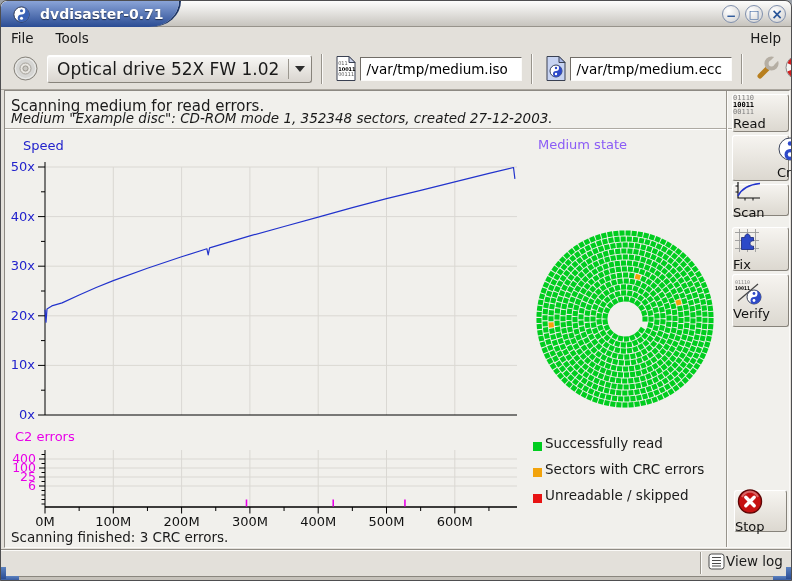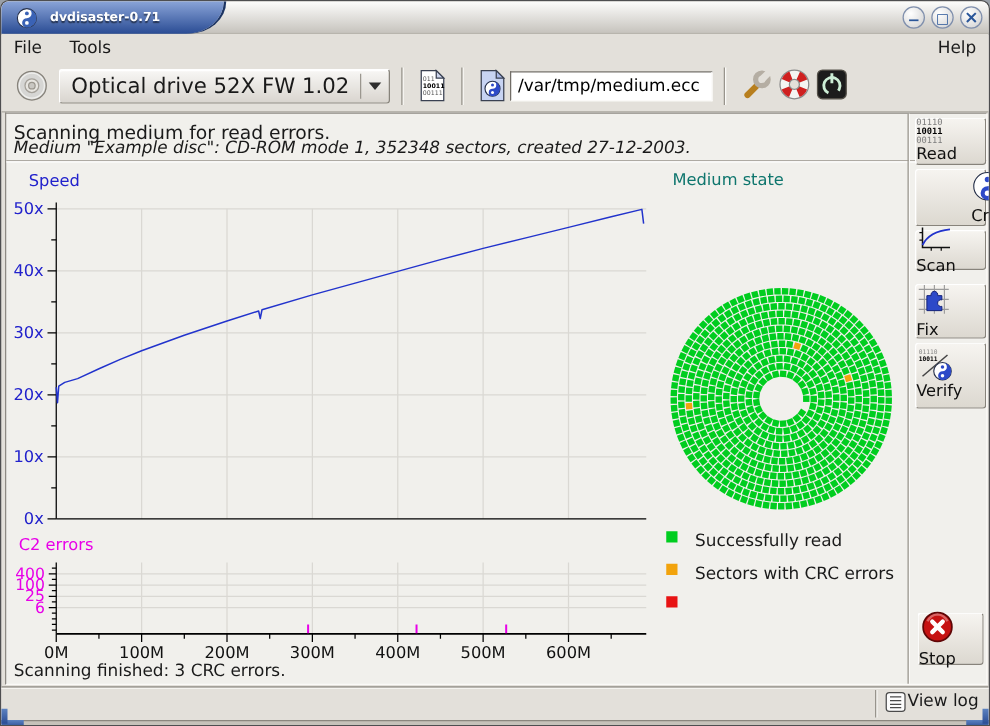--- a/index.html
+++ b/index.html
@@ -11,21 +11,21 @@
     border:1px solid #4e4e50;border-radius:7px 7px 0 0;overflow:hidden;
   }
   
   .titlebar{position:absolute;left:0;top:0;width:790px;height:26px;
     background:linear-gradient(#fdfdfc,#c7c4be);border-bottom:1px solid #97938b;border-radius:6px 6px 0 0;}
   .title-tab{position:absolute;left:0;top:0;width:178px;height:26px;
     background:linear-gradient(#8aa4d8,#2a4c94);
     border-radius:6px 0 30px 0 / 6px 0 26px 0;
     box-shadow:2px 0 0 #1c3463;
     display:flex;align-items:center;padding-left:9px;gap:7px;}
-  .title-text{color:#fff;font-weight:bold;font-size:10px;text-shadow:0 1px 1px rgba(0,0,0,.55);}
+  .title-text{color:#fff;font-weight:bold;font-size:14px;text-shadow:0 1px 1px rgba(0,0,0,.55);}
   .winbtns{position:absolute;right:5px;top:4px;display:flex;gap:5px;}
   .winbtn{width:18px;height:18px;border-radius:50%;
     background:radial-gradient(circle at 35% 30%,#ffffff,#cfcfcf);
     border:1px solid #8090ad;display:flex;align-items:center;justify-content:center;
     color:#2a5699;font-weight:bold;line-height:1;cursor:default;}
   .winbtn .g-min{font-size:12px;margin-top:4px;}
   .winbtn .g-max{font-size:11px;}
   .winbtn .g-close{font-size:14px;}
   
   .menubar{position:absolute;left:0;top:27px;width:790px;height:20px;
@@ -52,24 +52,24 @@
   
   .content{position:absolute;left:3px;top:89px;width:786px;height:458px;background:#f1f0ec;
     border:1px solid;border-color:#8d8983 #fbfaf8 #fbfaf8 #8d8983;}
   .hdr1{position:absolute;left:6px;top:6px;font-size:15px;}
   .hdr2{position:absolute;left:6px;top:19px;font-size:13.5px;font-style:italic;}
   .hdr-sep{position:absolute;left:0;top:37px;width:100%;height:2px;border-top:1px solid #aeaaa3;border-bottom:1px solid #fff;}
   .charts{position:absolute;left:1px;top:41px;width:522px;height:402px;}
   .chart-title{position:absolute;font-size:13px;}
   .speed-title{left:17px;top:6px;color:#2222cc;}
   .c2-title{left:9px;top:297px;color:#e800e8;}
-  .medium-title{position:absolute;left:533px;top:46px;font-size:13px;color:#0f766e;}
+  .medium-title{position:absolute;left:533px;top:46px;font-size:13px;color:#8b5cf6;}
   .disc-box{position:absolute;left:521px;top:121px;width:200px;height:212px;}
   .legend{position:absolute;left:528px;top:334px;}
-  .legend-row{display:flex;align-items:flex-start;height:26px;gap:14px;font-size:13.5px;}
+  .legend-row{display:flex;align-items:flex-end;height:26px;gap:3px;font-size:13.5px;}
   .swatch{width:9px;height:9px;display:inline-block;}
   .side-sep{position:absolute;left:721px;top:0;height:456px;width:2px;border-left:1px solid #98948c;border-right:1px solid #fbfaf8;}
   .statusline{position:absolute;left:6px;top:438px;font-size:13.5px;}
   
   .sbtn{position:absolute;left:727px;width:57px;
     background:linear-gradient(#f6f4f0,#dcd8d0);
     border:1px solid #87837b;border-top-color:#fff;border-left-color:#fff;border-radius:3px;
     display:flex;flex-direction:column;align-items:flex-start;justify-content:center;
     font-size:13px;color:#111;cursor:default;}
   .sbtn .bin{font-family:"DejaVu Sans Mono","Liberation Mono",monospace;font-size:7px;line-height:7px;color:#7d7d7d;letter-spacing:0;}
@@ -153,20 +153,21 @@
     <span class="tb-sep"></span>
     <span class="tb-icon">
         <svg width="22" height="27">
           <path d="M2,1.5 h12 l6,6 v18 h-18 z" fill="#ffffff" stroke="#3a4152"></path>
           <path d="M14,1.5 l6,6 h-6 z" fill="#cdd5ec" stroke="#3a4152"></path>
           <text x="3.2" y="10" fill="#555" text-anchor="start" font-size="5" font-weight="normal" font-family="&quot;DejaVu Sans Mono&quot;,monospace">011</text>
           <text x="3.2" y="15.5" fill="#000" text-anchor="start" font-size="5" font-weight="bold" font-family="&quot;DejaVu Sans Mono&quot;,monospace">10011</text>
           <text x="3.2" y="21" fill="#555" text-anchor="start" font-size="5" font-weight="normal" font-family="&quot;DejaVu Sans Mono&quot;,monospace">00111</text>
         </svg>
       </span>
+    <input class="entry" value="/var/tmp/medium.iso" style="">
     <span class="tb-sep"></span>
     <span class="tb-icon">
         <svg width="22" height="27">
           <path d="M2,1.5 h12 l6,6 v18 h-18 z" fill="#c7d3f2" stroke="#3a4152"></path>
           <path d="M14,1.5 l6,6 h-6 z" fill="#a9b9e8" stroke="#3a4152"></path>
           <circle cx="11" cy="16" r="6" fill="#ffffff" stroke="#26304a" stroke-width="0.9"></circle>
           <path d="M11,10 A6,6 0 0 1 11,22 A3,3 0 0 1 11,16 A3,3 0 0 0 11,10 Z" fill="#2d49c8"></path>
           <circle cx="11" cy="13" r="1.2" fill="#2d49c8"></circle>
           <circle cx="11" cy="19" r="1.2" fill="#ffffff"></circle>
         </svg>
@@ -957,20 +958,21 @@
       <div class="legend-row">
         <span class="swatch" style="background: rgb(0, 205, 31);"></span>
         <span>Successfully read</span>
       </div>
       <div class="legend-row">
         <span class="swatch" style="background: rgb(242, 163, 12);"></span>
         <span>Sectors with CRC errors</span>
       </div>
       <div class="legend-row">
         <span class="swatch" style="background: rgb(232, 19, 19);"></span>
+        <span>Unreadable / skipped</span>
       </div>
     </div>
 
     <div class="side-sep"></div>
 
     <div class="sbtn btn-read">
       <span class="bin">01110</span>
       <span class="bin mid">10011</span>
       <span class="bin">00111</span>
       <span>Read</span>

